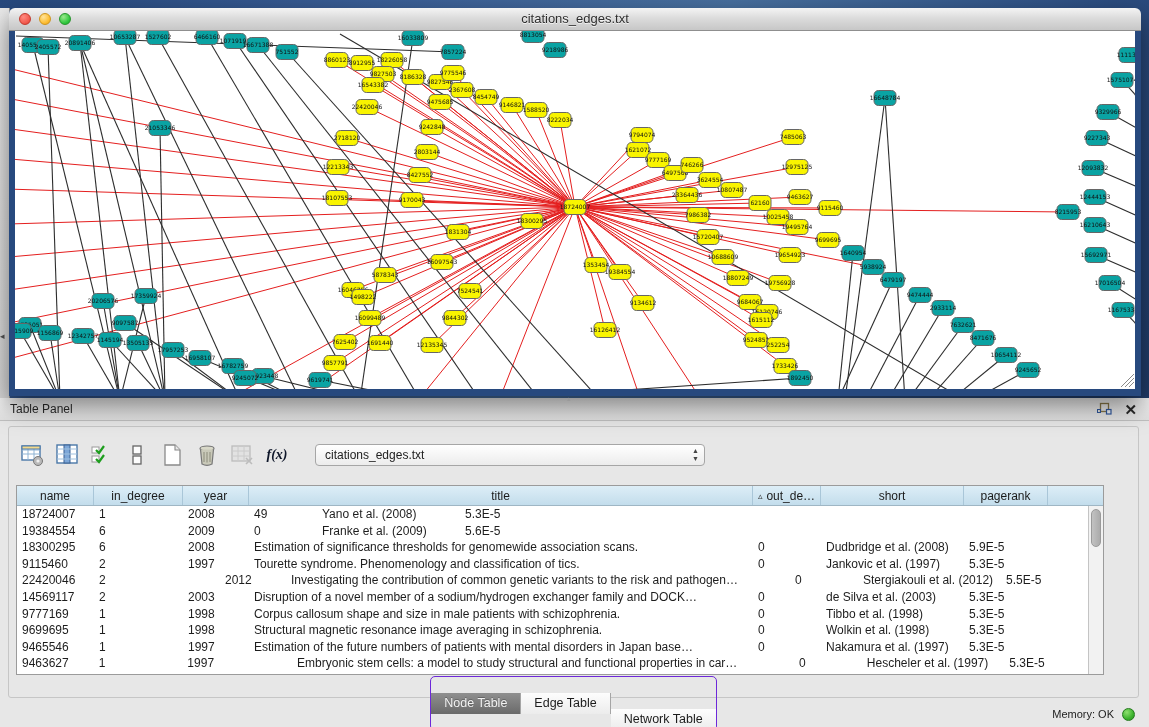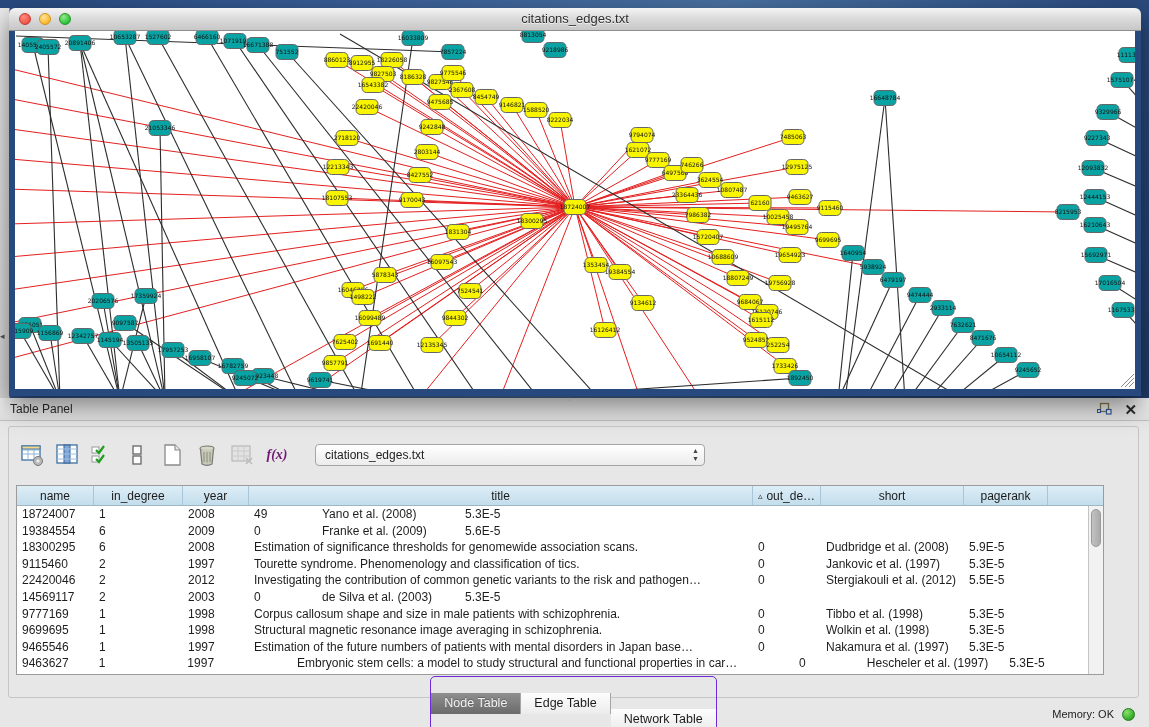--- a/index.html
+++ b/index.html
@@ -38,21 +38,21 @@
   .panel-title{margin-left:10px;font-size:12px;color:#2b2b2b;}
   .panel-title-icons{margin-left:auto;display:flex;align-items:center;gap:12px;margin-right:12px;}
   .float-icon svg{display:block;}
   .close-x{font-size:15px;font-weight:bold;color:#2b2b2b;line-height:15px;cursor:default;}
 
   .content-frame{position:absolute;left:8px;top:28px;width:1131px;height:272px;
     border:1px solid #c6c6c6;border-radius:3px;box-sizing:border-box;}
 
   .toolbar{position:absolute;left:10px;top:12px;height:32px;display:flex;align-items:center;gap:9px;}
   .tool-btn{width:26px;height:26px;display:flex;align-items:center;justify-content:center;}
-  .fx-text{font-family:"Liberation Serif",serif;font-style:italic;font-weight:bold;font-size:14px;color:#701a75;}
+  .fx-text{font-family:"Liberation Serif",serif;font-style:italic;font-weight:bold;font-size:14px;color:#0f172a;}
   .combo{margin-left:16px;width:390px;height:22px;border:1px solid #a6a6a6;border-radius:4px;
     background:linear-gradient(#ffffff,#ececec);display:flex;align-items:center;
     font-size:12px;color:#222;position:relative;box-sizing:border-box;}
   .combo-value{margin-left:9px;}
   .combo-stepper{position:absolute;right:5px;top:2px;display:flex;flex-direction:column;
     font-size:7px;line-height:8px;color:#444;}
 
   .tableview{position:absolute;left:7px;top:58px;width:1086px;height:188px;
     border:1px solid #9b9b9b;background:#fff;box-sizing:content-box;overflow:hidden;}
   .thead{display:flex;height:20px;background:linear-gradient(#ddeef7,#c3ddec);
@@ -870,30 +870,31 @@
             <div class="td" style="width: 89px;">2</div>
             <div class="td" style="width: 66px;">1997</div>
             <div class="td" style="width: 504px;">Tourette syndrome. Phenomenology and classification of tics.</div>
             <div class="td" style="width: 68px;">0</div>
             <div class="td" style="width: 143px;">Jankovic et al. (1997)</div>
             <div class="td" style="width: 84px;">5.3E-5</div>
           </div>
           <div class="trow">
             <div class="td" style="width: 77px;">22420046</div>
             <div class="td" style="width: 89px;">2</div>
-            <div class="td" style="width: 66px;">2012</div>
+            <div class="td" style="width: 66px; margin-left: 37px;">2012</div>
             <div class="td" style="width: 504px;">Investigating the contribution of common genetic variants to the risk and pathogen…</div>
             <div class="td" style="width: 68px;">0</div>
             <div class="td" style="width: 143px;">Stergiakouli et al. (2012)</div>
             <div class="td" style="width: 84px;">5.5E-5</div>
           </div>
           <div class="trow">
             <div class="td" style="width: 77px;">14569117</div>
             <div class="td" style="width: 89px;">2</div>
             <div class="td" style="width: 66px;">2003</div>
+            <div class="td" style="width: 504px;">Disruption of a novel member of a sodium/hydrogen exchanger family and DOCK…</div>
             <div class="td" style="width: 68px;">0</div>
             <div class="td" style="width: 143px;">de Silva et al. (2003)</div>
             <div class="td" style="width: 84px;">5.3E-5</div>
           </div>
           <div class="trow">
             <div class="td" style="width: 77px;">9777169</div>
             <div class="td" style="width: 89px;">1</div>
             <div class="td" style="width: 66px;">1998</div>
             <div class="td" style="width: 504px;">Corpus callosum shape and size in male patients with schizophrenia.</div>
             <div class="td" style="width: 68px;">0</div>

